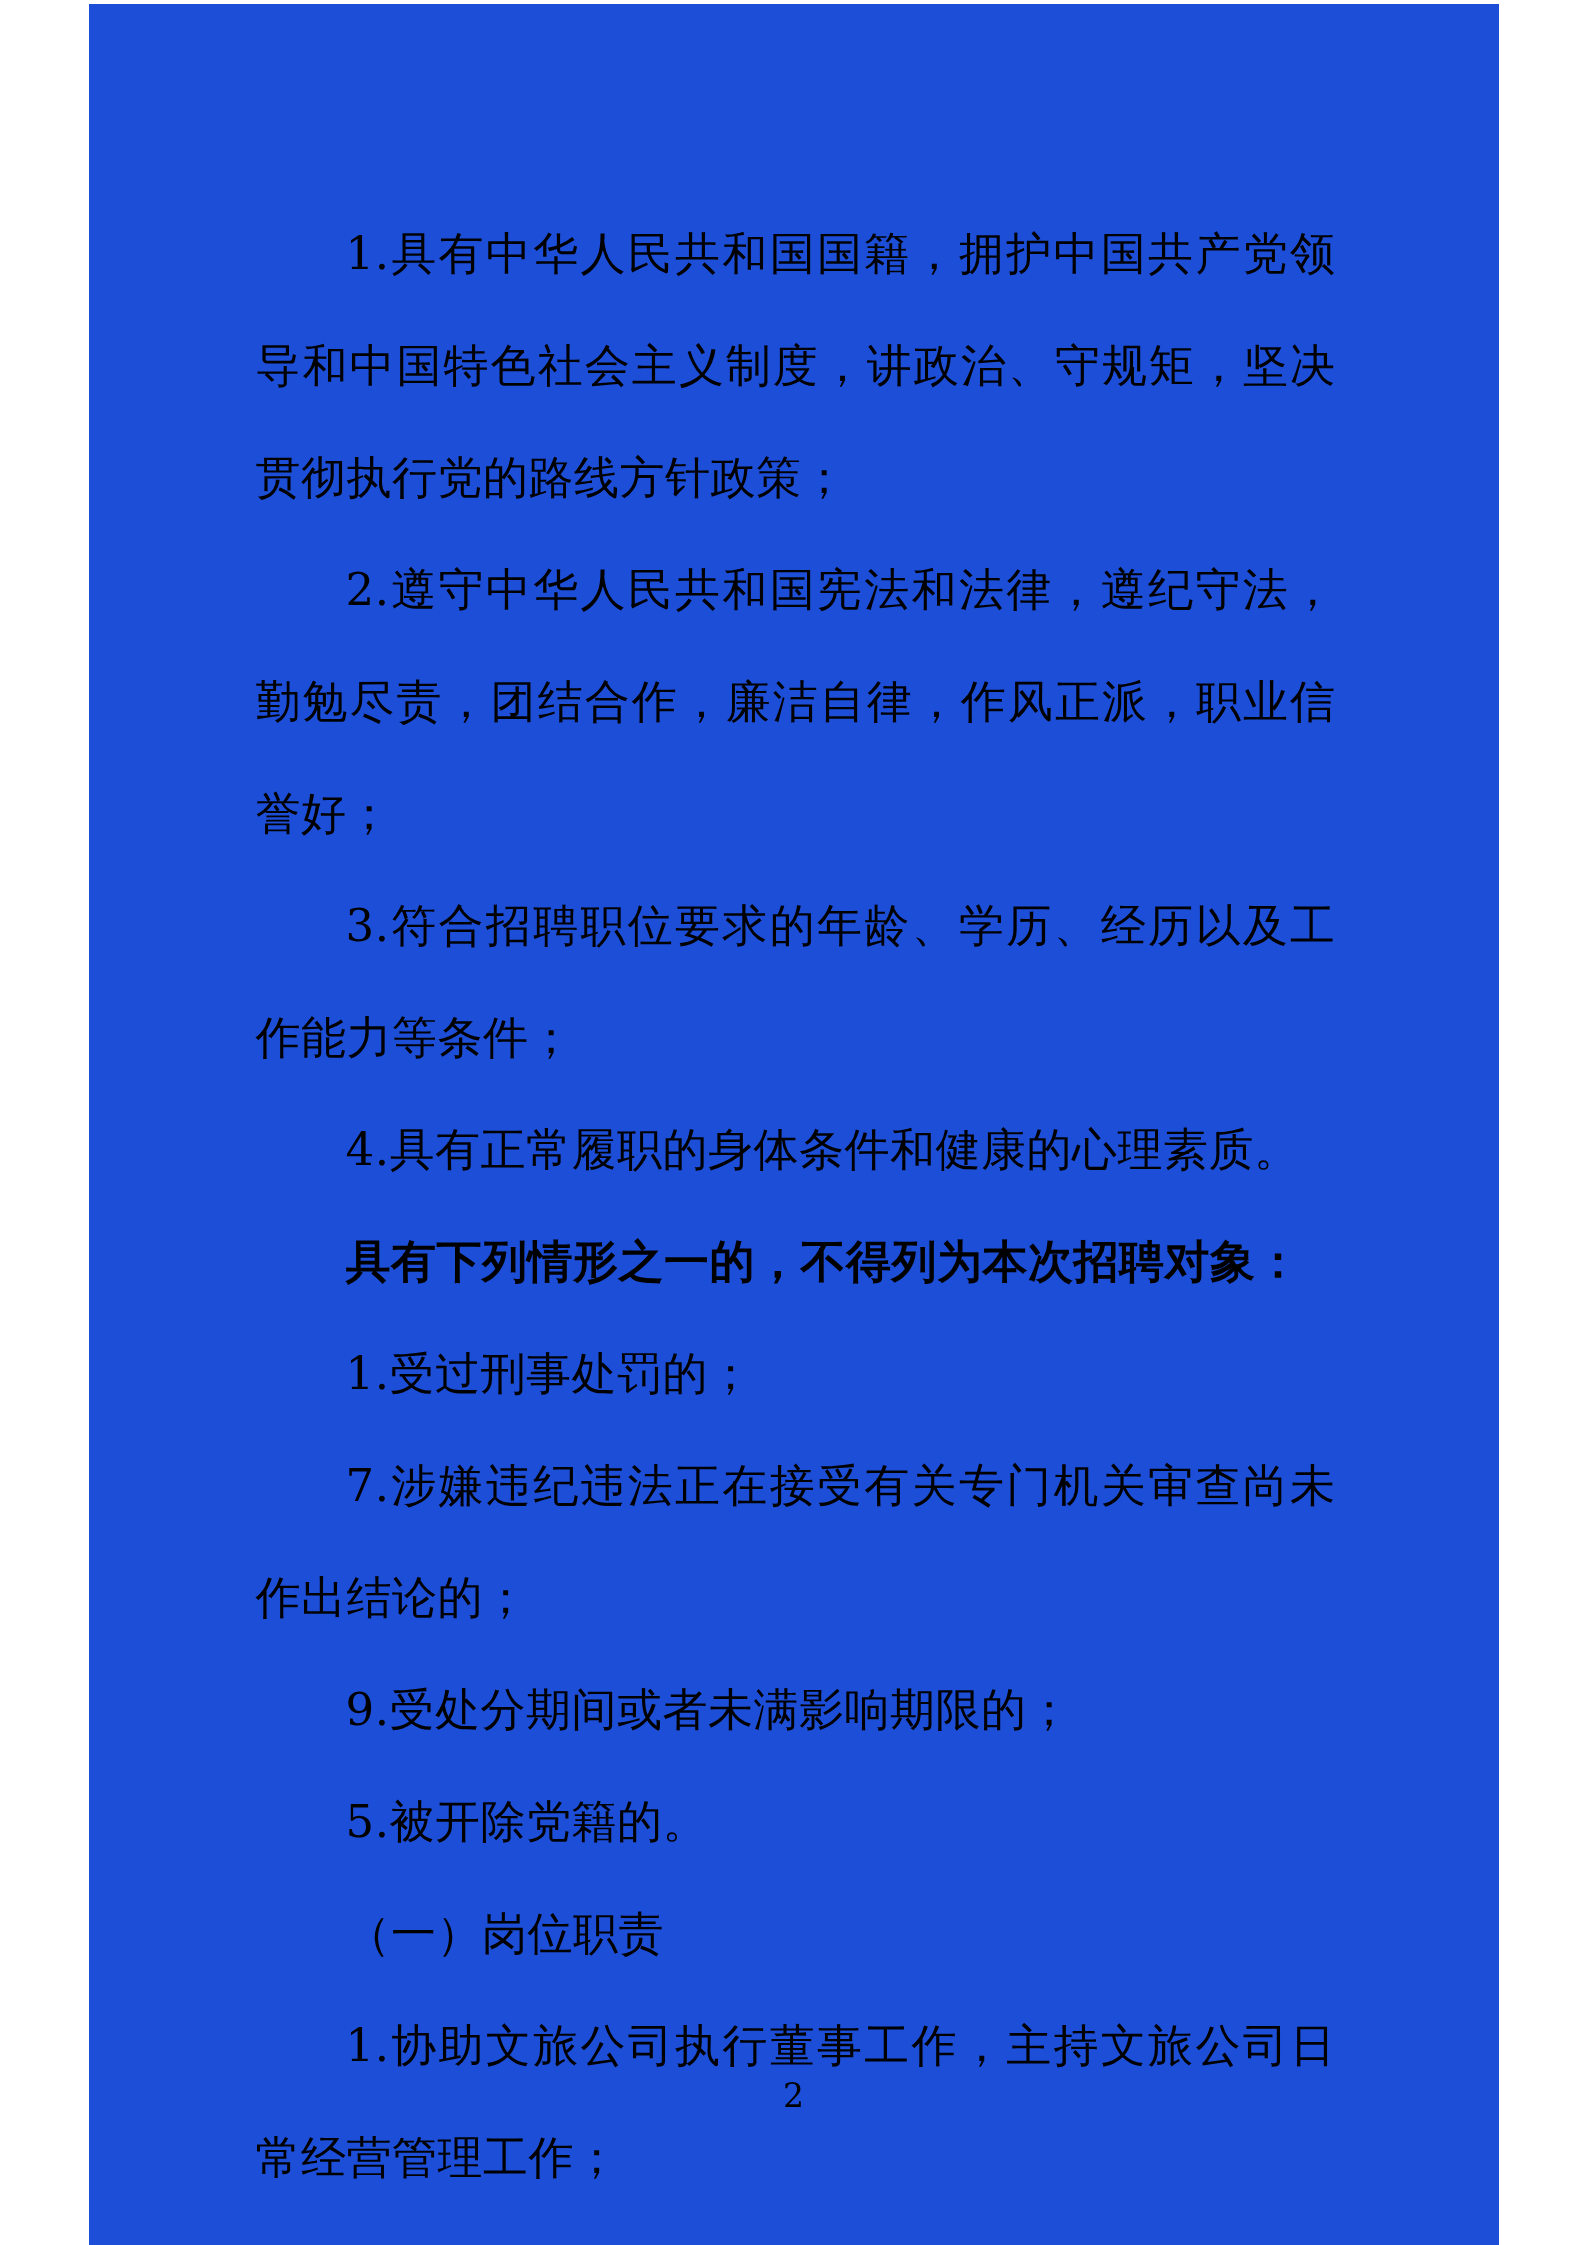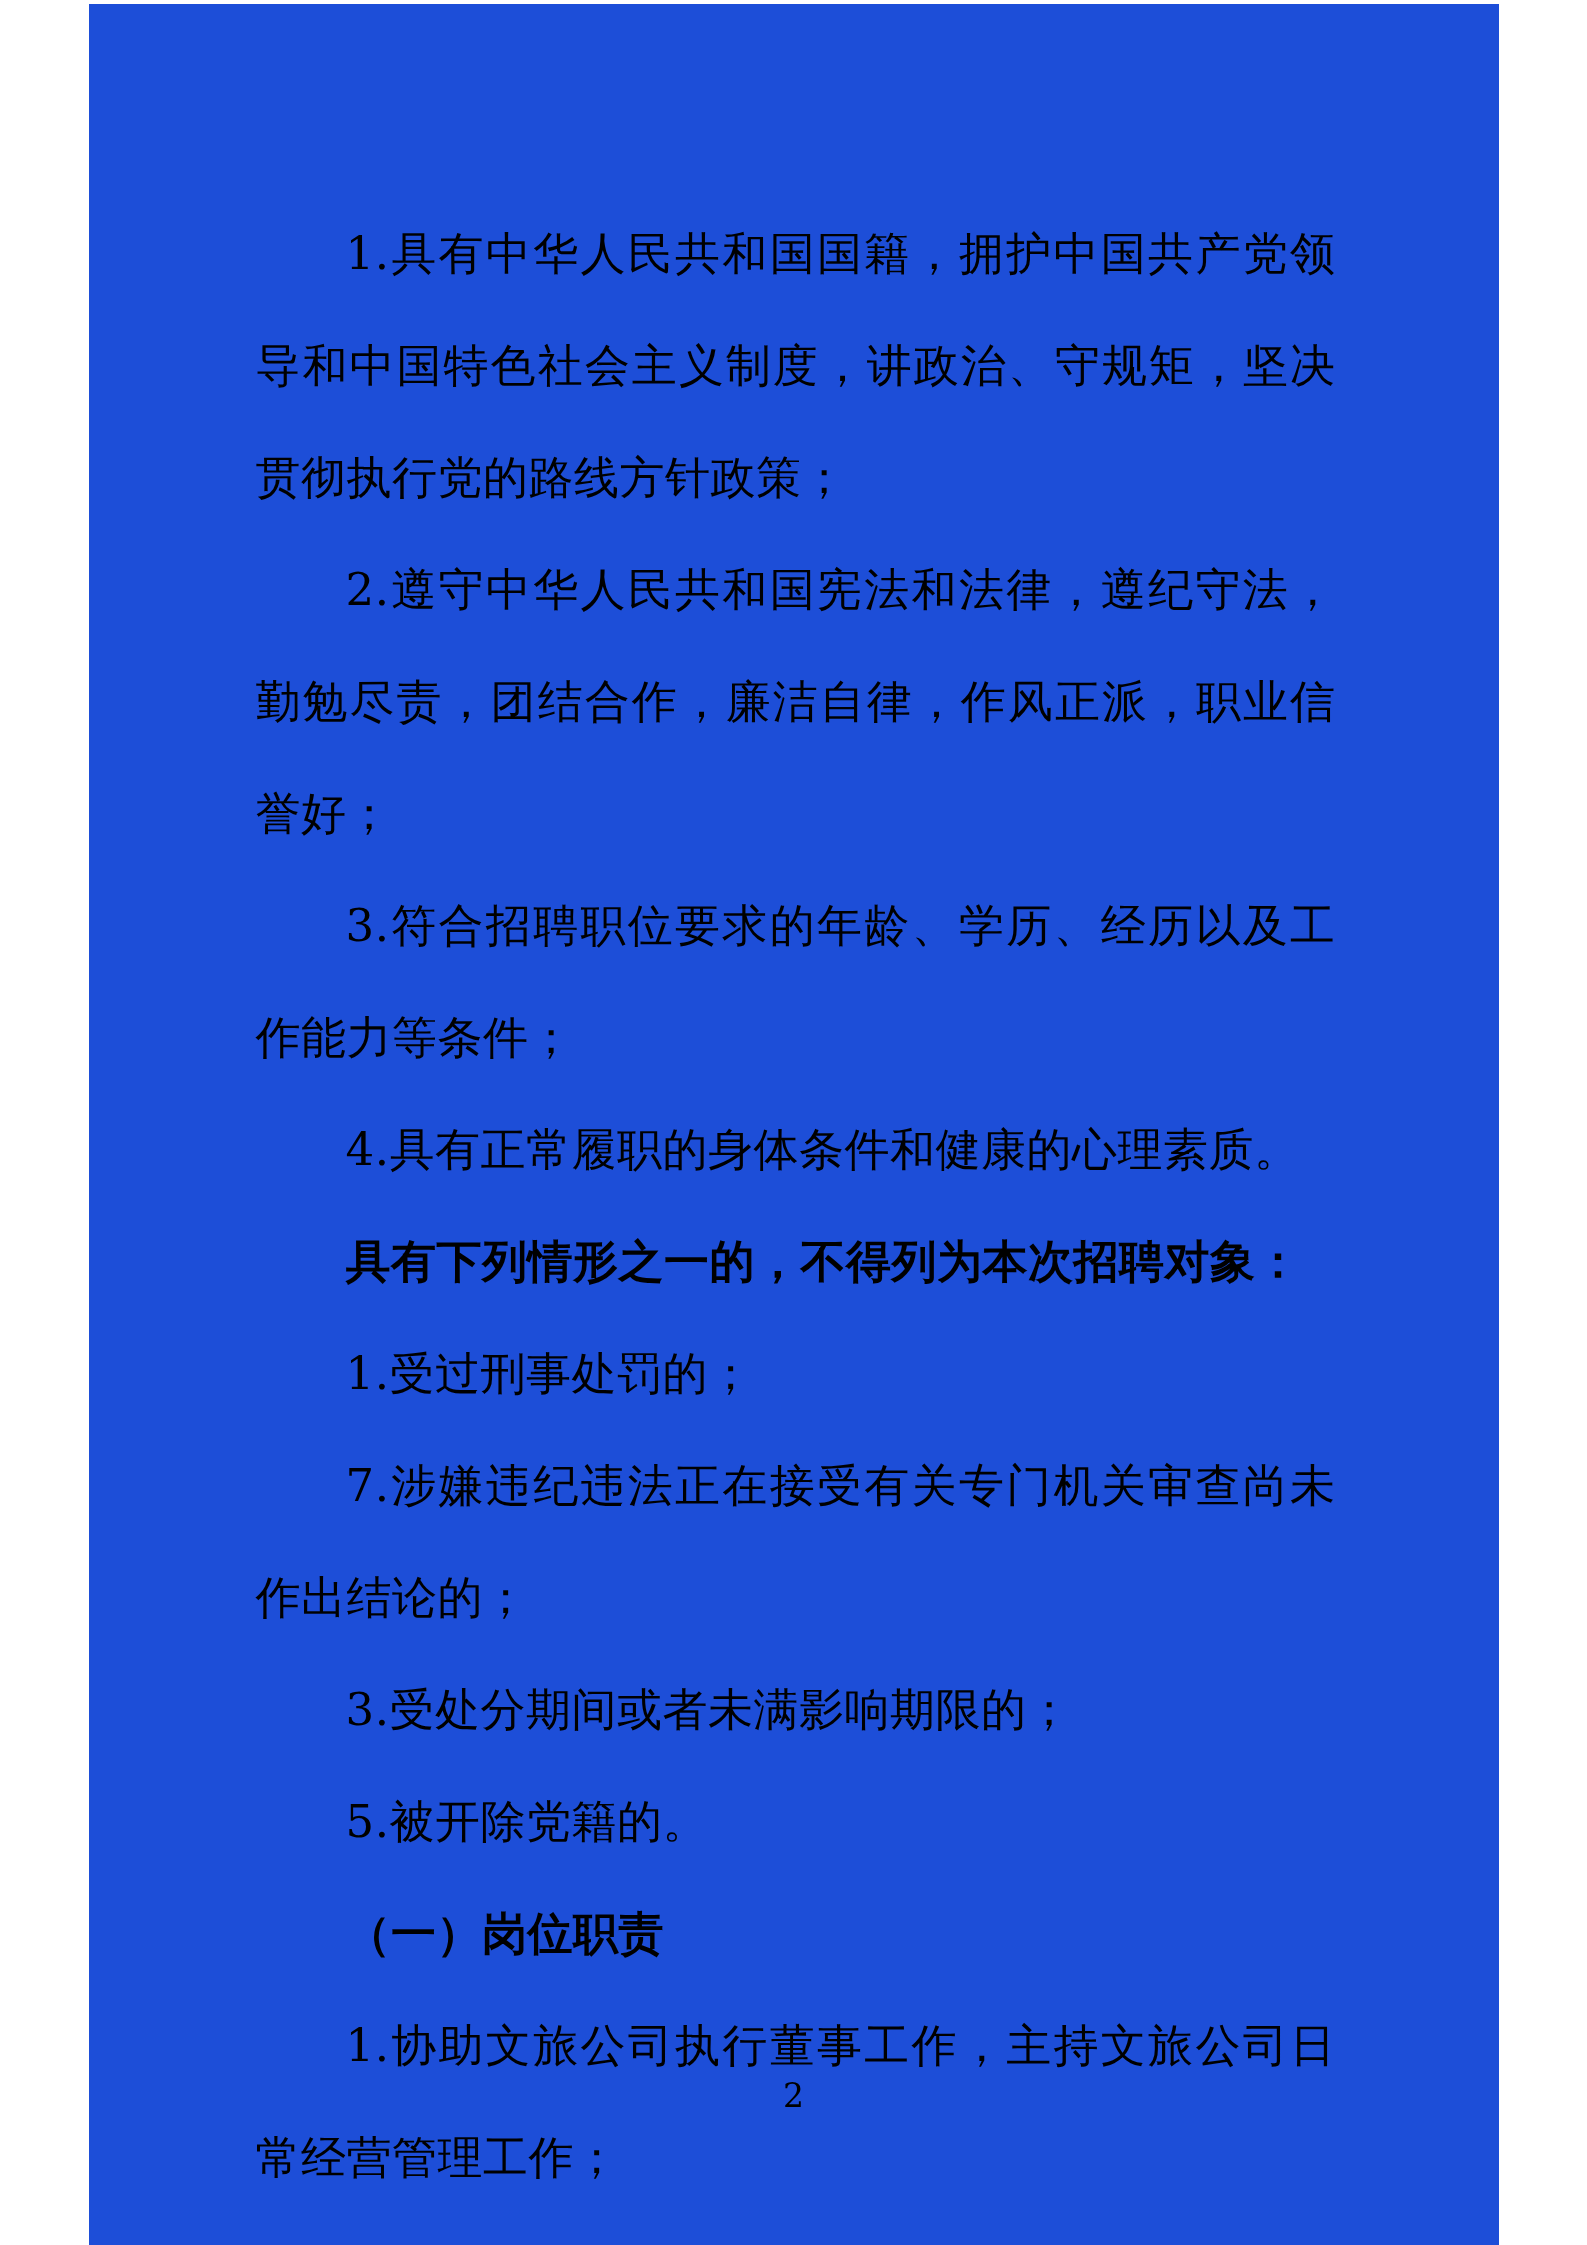--- a/index.html
+++ b/index.html
@@ -42,21 +42,21 @@
     font-weight: 700;
   }
   .p-heading {
     
     font-family: "Liberation Sans", "DejaVu Sans", sans-serif;
     font-weight: bold;
     font-size: 46px;
   }
   .p-subheading {
     
-    font-weight: 700;
+    font-weight: 400;
   }
   .page-number {
     position: absolute;
     left: 0;
     right: 0;
     top: 2072px;
     text-align: center;
     font-size: 33px;
     font-family: "DejaVu Serif", "Liberation Serif", serif;
     color: #000000;
@@ -67,20 +67,20 @@
 
 <div class="page">
   <div class="content">
     <p class="p-body">1.具有中华人民共和国国籍，拥护中国共产党领导和中国特色社会主义制度，讲政治、守规矩，坚决贯彻执行党的路线方针政策；</p>
     <p class="p-body">2.遵守中华人民共和国宪法和法律，遵纪守法，勤勉尽责，团结合作，廉洁自律，作风正派，职业信誉好；</p>
     <p class="p-body">3.符合招聘职位要求的年龄、学历、经历以及工作能力等条件；</p>
     <p class="p-body">4.具有正常履职的身体条件和健康的心理素质。</p>
     <p class="p-emphasis">具有下列情形之一的，不得列为本次招聘对象：</p>
     <p class="p-body">1.受过刑事处罚的；</p>
     <p class="p-body">7.涉嫌违纪违法正在接受有关专门机关审查尚未作出结论的；</p>
-    <p class="p-body">3.受处分期间或者未满影响期限的；</p>
+    <p class="p-body">9.受处分期间或者未满影响期限的；</p>
     <p class="p-body">5.被开除党籍的。</p>
     <p class="p-subheading">（一）岗位职责</p>
     <p class="p-body">1.协助文旅公司执行董事工作，主持文旅公司日常经营管理工作；</p>
 
   </div>
   <div class="page-number">2</div>
 </div>
 
 </body></html>

